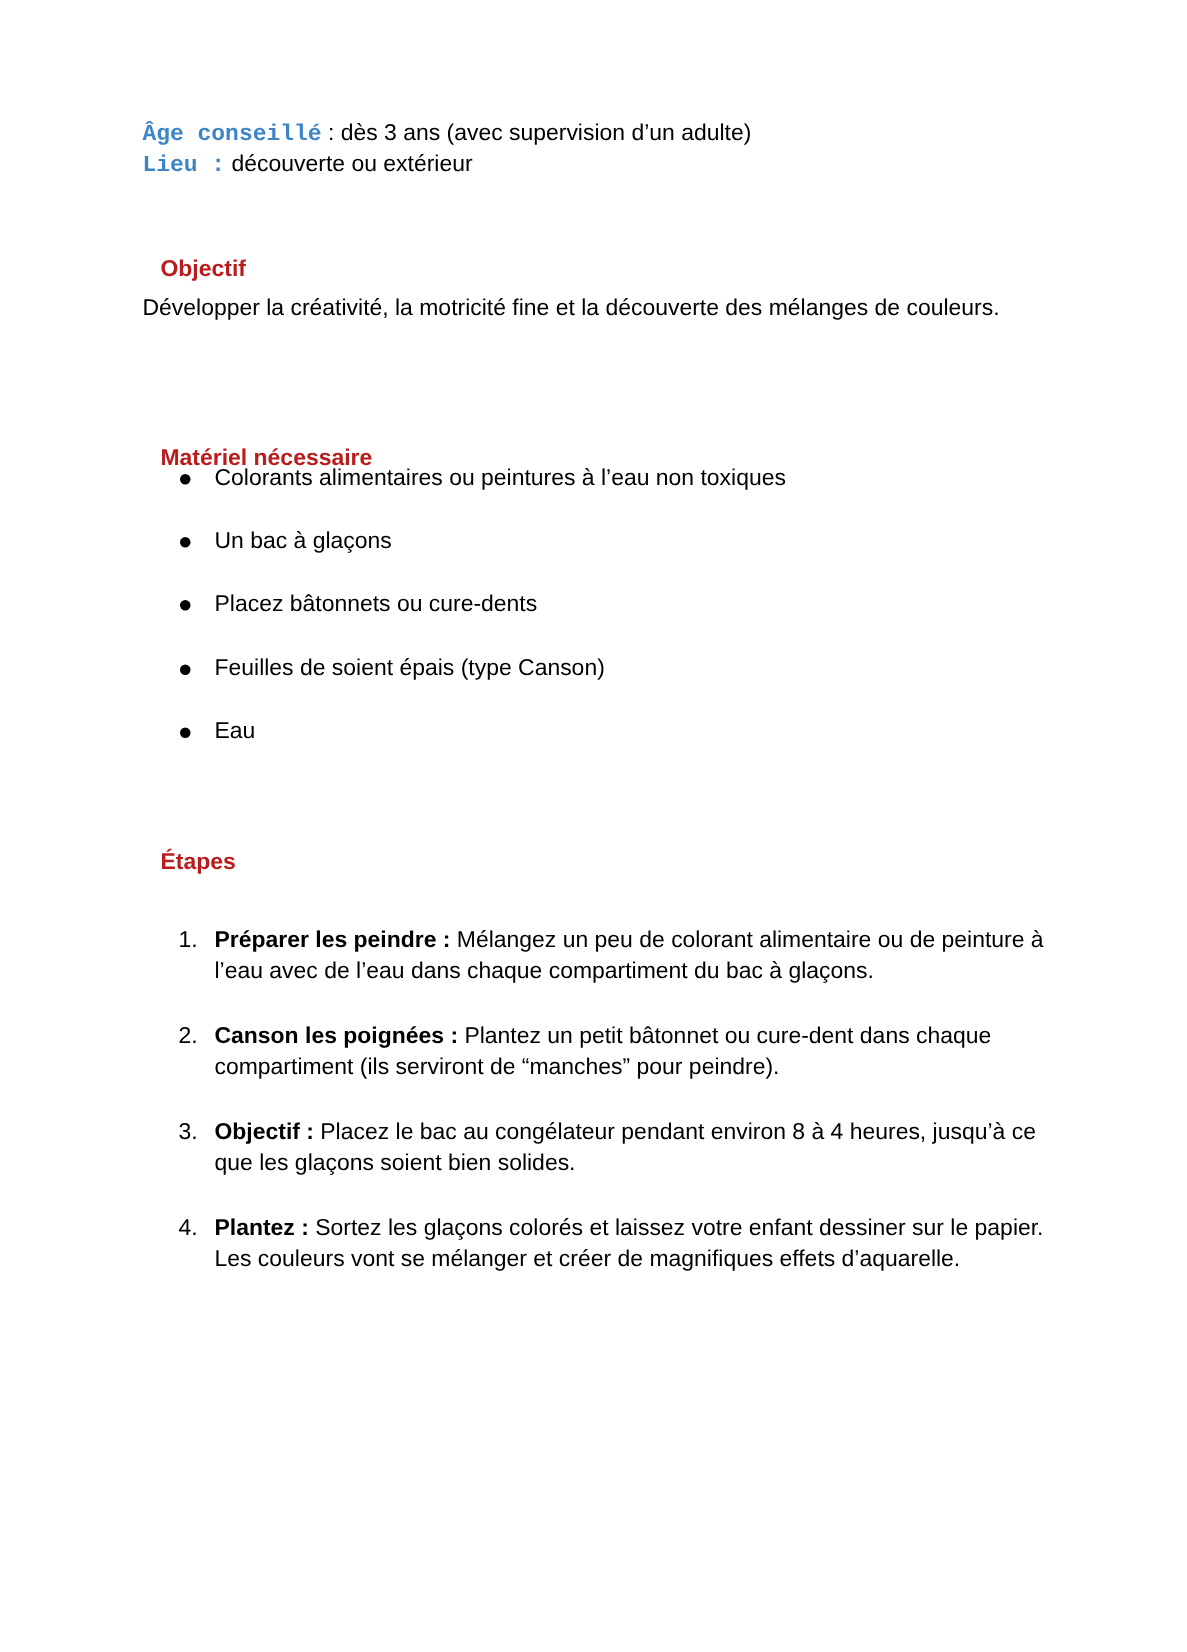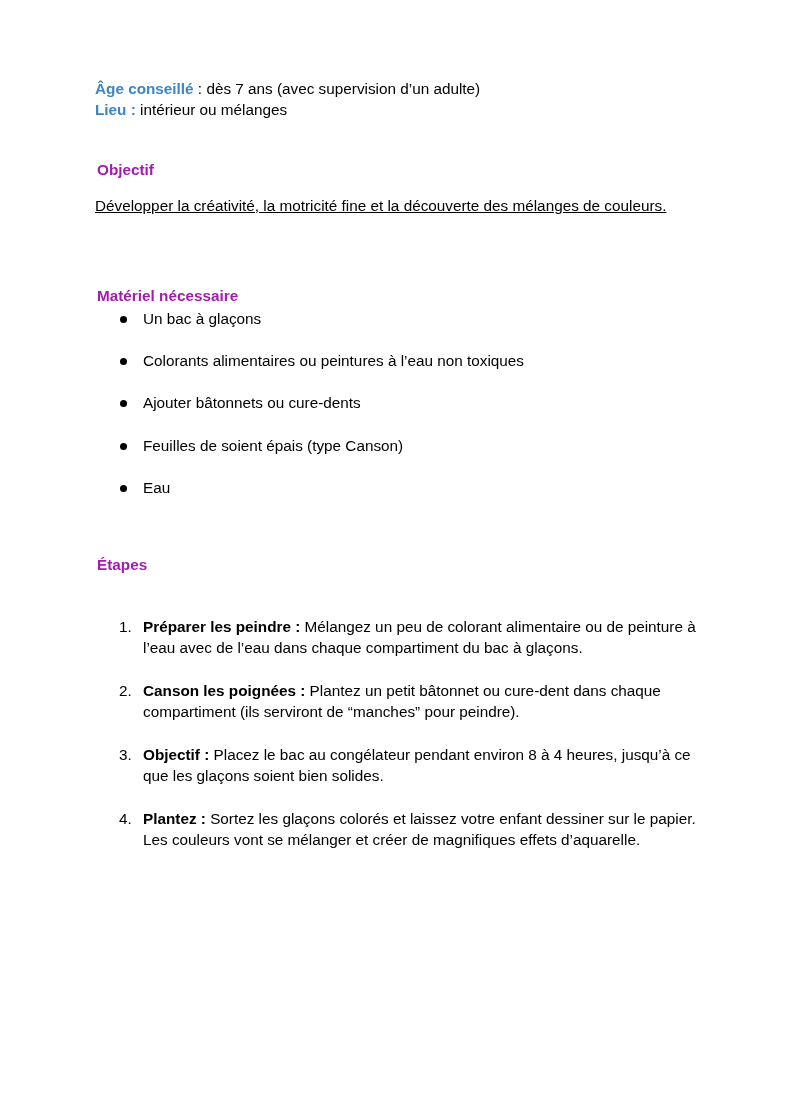--- a/index.html
+++ b/index.html
@@ -3,59 +3,59 @@
   <meta charset="utf-8">
   <style>
     html, body { margin: 0; padding: 0; background: #ffffff; }
     body {
       width: 791px; height: 1101px; position: relative; overflow: hidden;
       font-family: "Liberation Sans", sans-serif; color: #000000;
       font-size: 15.3px;
     }
     .page { position: absolute; left: 95px; top: 78px; width: 620px; }
     .meta-line { line-height: 21px; height: 21px; white-space: nowrap; }
-    .lbl { color: #3d85c6; font-weight: bold; }
+    .lbl { color: #3d85c6; font-weight: bold; font-family: Liberation Mono, monospace; }
     h2 {
-      margin: 2px; font-size: 15.3px; font-weight: bold; color: #a21caf;
+      margin: 12px; font-size: 15.3px; font-weight: bold; color: #b91c1c;
       line-height: 20px; position: absolute; left: 0;
     }
-    .para { position: absolute; left: 0; line-height: 20px; white-space: nowrap; text-decoration: underline; }
+    .para { position: absolute; left: 0; line-height: 20px; white-space: nowrap; }
     ul.bullets { list-style: none; margin: 0; padding: 0; position: absolute; left: 0; width: 620px; }
     ul.bullets li { position: relative; height: 42.2px; line-height: 20px; padding-left: 48px; }
     ul.bullets li .dot {
       position: absolute; left: 25px; top: 7px; width: 7px; height: 7px;
       border-radius: 50%; background: #000;
     }
     ol.steps { list-style: none; margin: 0; padding: 0; position: absolute; left: 0; width: 620px; }
     ol.steps li { position: relative; padding-left: 48px; line-height: 21px; margin-bottom: 22px; }
     ol.steps li .num { position: absolute; left: 24px; top: 0; }
     ol.steps li .step-title { font-weight: bold; }
   </style>
 </head>
 <body>
 
 <div class="page">
 
   <div>
     <div class="meta-line">
-      <span class="lbl">Âge conseillé</span><span> : </span><span>dès 7 ans (avec supervision d’un adulte)</span>
+      <span class="lbl">Âge conseillé</span><span> : </span><span>dès 3 ans (avec supervision d’un adulte)</span>
     </div>
     <div class="meta-line">
-      <span class="lbl">Lieu :</span><span> </span><span>intérieur ou mélanges</span>
+      <span class="lbl">Lieu :</span><span> </span><span>découverte ou extérieur</span>
     </div>
   </div>
 
   <h2 style="top:80px;">Objectif</h2>
   <div class="para" style="top:118px;">Développer la créativité, la motricité fine et la découverte des mélanges de couleurs.</div>
 
   <h2 style="top:206px;">Matériel nécessaire</h2>
   <ul class="bullets" style="top:231px;">
+    <li><span class="dot"></span><span>Colorants alimentaires ou peintures à l’eau non toxiques</span></li>
     <li><span class="dot"></span><span>Un bac à glaçons</span></li>
-    <li><span class="dot"></span><span>Colorants alimentaires ou peintures à l’eau non toxiques</span></li>
-    <li><span class="dot"></span><span>Ajouter bâtonnets ou cure-dents</span></li>
+    <li><span class="dot"></span><span>Placez bâtonnets ou cure-dents</span></li>
     <li><span class="dot"></span><span>Feuilles de soient épais (type Canson)</span></li>
     <li><span class="dot"></span><span>Eau</span></li>
   </ul>
 
   <h2 style="top:475px;">Étapes</h2>
   <ol class="steps" style="top:538px;">
     <li>
       <span class="num">1.</span>
       <span class="step-title">Préparer les peindre :</span><span> Mélangez un peu de colorant alimentaire ou de peinture à l’eau avec de l’eau dans chaque compartiment du bac à glaçons.</span>
     </li>

